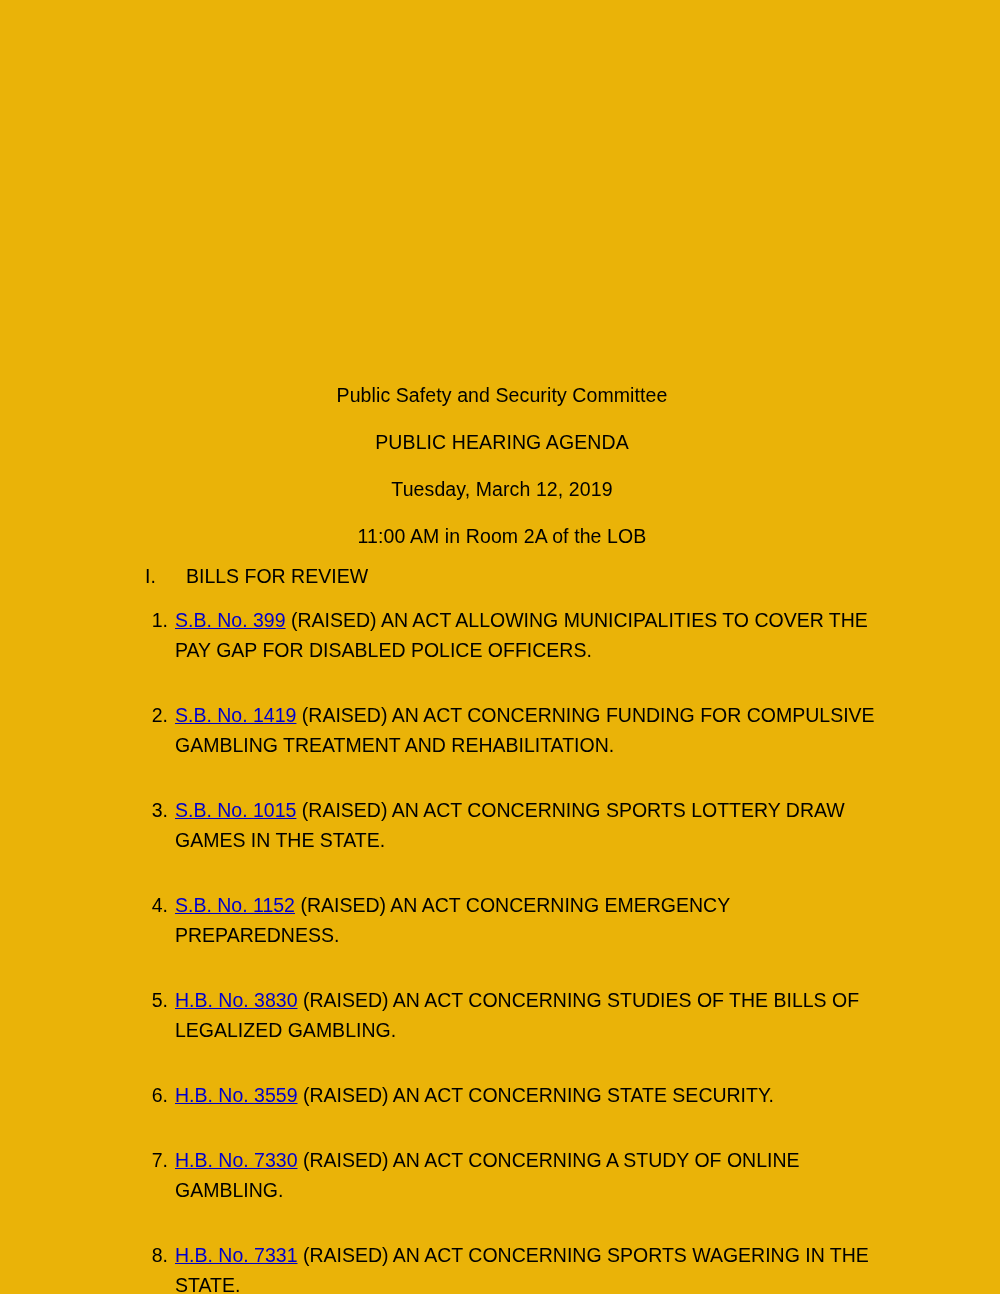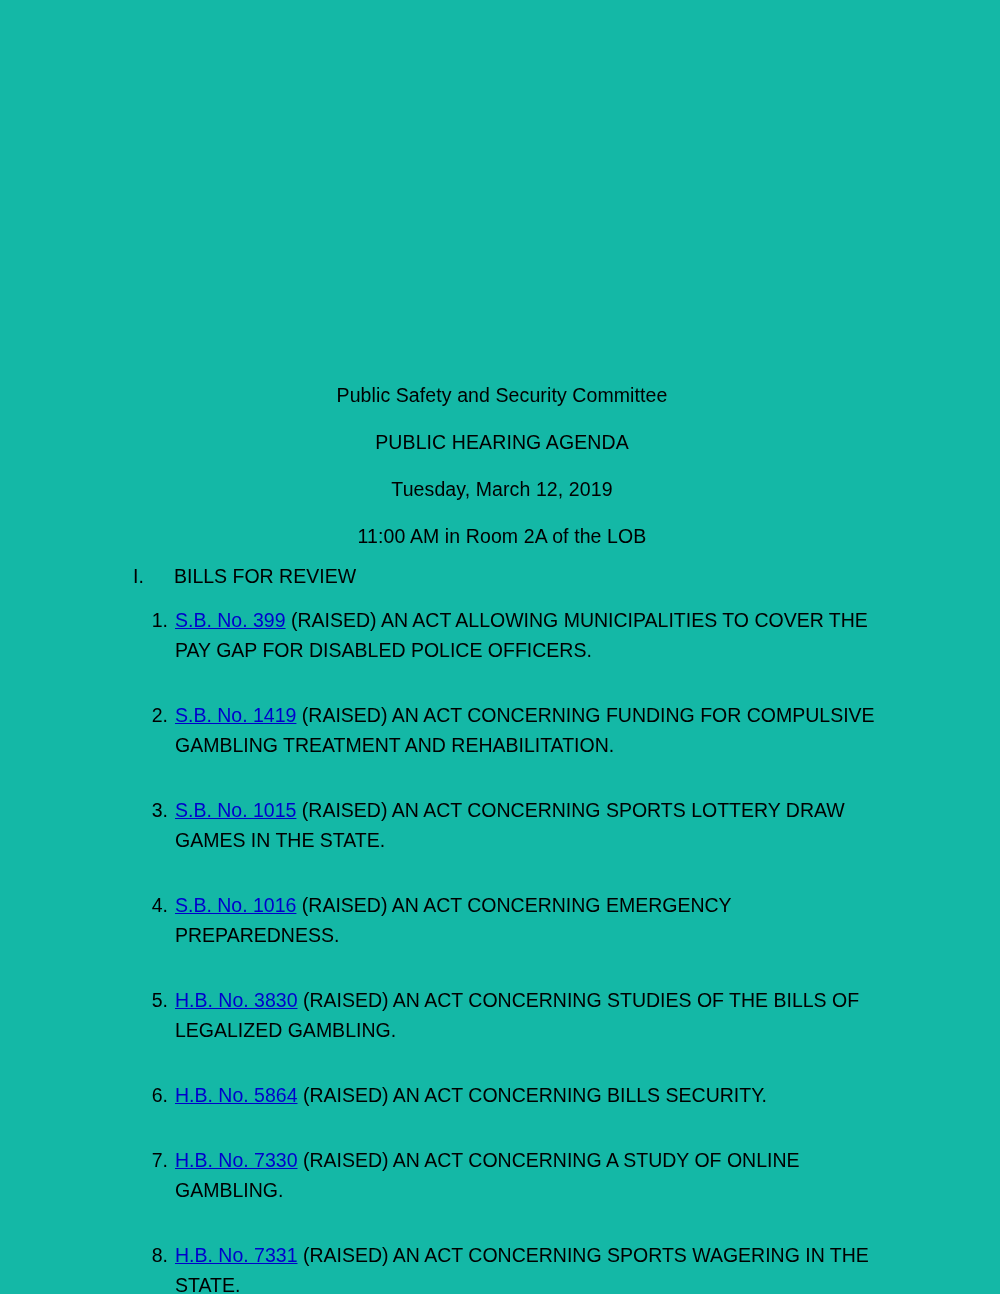--- a/index.html
+++ b/index.html
@@ -11,21 +11,21 @@
     width: 1000px;
     height: 1294px;
     font-family: "Liberation Sans", sans-serif;
     color: #000000;
     -webkit-font-smoothing: antialiased;
   }
   .page {
     position: relative;
     width: 1000px;
     height: 1294px;
-    background: #14b8a6;
+    background: #eab308;
     overflow: hidden;
   }
 
   
   .doc-header {
     position: absolute;
     left: 0;
     top: 372px;
     width: 1004px;
     text-align: center;
@@ -33,21 +33,21 @@
   .doc-header .hline {
     font-size: 19.5px;
     line-height: 47px;
     letter-spacing: 0.1px;
     white-space: nowrap;
   }
 
   
   .section-head {
     position: absolute;
-    left: 133px;
+    left: 145px;
     top: 563px;
     font-size: 19.5px;
     line-height: 26px;
     white-space: nowrap;
   }
   .section-head .sec-num {
     display: inline-block;
     width: 41px;
   }
   .section-head .sec-label {
@@ -104,20 +104,20 @@
   </div>
 
   <div class="section-head">
     <span class="sec-num">I.</span><span class="sec-label">BILLS FOR REVIEW</span>
   </div>
 
   <div class="bill-list">
       <div class="bill-item"><span class="item-num">1.</span><a class="bill-link">S.B. No. 399</a><span class="bill-text"> (RAISED) AN ACT ALLOWING MUNICIPALITIES TO COVER THE PAY GAP FOR DISABLED POLICE OFFICERS.</span></div>
       <div class="bill-item"><span class="item-num">2.</span><a class="bill-link">S.B. No. 1419</a><span class="bill-text"> (RAISED) AN ACT CONCERNING FUNDING FOR COMPULSIVE GAMBLING TREATMENT AND REHABILITATION.</span></div>
       <div class="bill-item"><span class="item-num">3.</span><a class="bill-link">S.B. No. 1015</a><span class="bill-text"> (RAISED) AN ACT CONCERNING SPORTS LOTTERY DRAW GAMES IN THE STATE.</span></div>
-      <div class="bill-item"><span class="item-num">4.</span><a class="bill-link">S.B. No. 1016</a><span class="bill-text"> (RAISED) AN ACT CONCERNING EMERGENCY PREPAREDNESS.</span></div>
+      <div class="bill-item"><span class="item-num">4.</span><a class="bill-link">S.B. No. 1152</a><span class="bill-text"> (RAISED) AN ACT CONCERNING EMERGENCY PREPAREDNESS.</span></div>
       <div class="bill-item"><span class="item-num">5.</span><a class="bill-link">H.B. No. 3830</a><span class="bill-text"> (RAISED) AN ACT CONCERNING STUDIES OF THE BILLS OF LEGALIZED GAMBLING.</span></div>
-      <div class="bill-item"><span class="item-num">6.</span><a class="bill-link">H.B. No. 5864</a><span class="bill-text"> (RAISED) AN ACT CONCERNING BILLS SECURITY.</span></div>
+      <div class="bill-item"><span class="item-num">6.</span><a class="bill-link">H.B. No. 3559</a><span class="bill-text"> (RAISED) AN ACT CONCERNING STATE SECURITY.</span></div>
       <div class="bill-item"><span class="item-num">7.</span><a class="bill-link">H.B. No. 7330</a><span class="bill-text"> (RAISED) AN ACT CONCERNING A STUDY OF ONLINE GAMBLING.</span></div>
       <div class="bill-item"><span class="item-num">8.</span><a class="bill-link">H.B. No. 7331</a><span class="bill-text"> (RAISED) AN ACT CONCERNING SPORTS WAGERING IN THE STATE.</span></div>
     </div>
 
 </div>
 
 </body></html>

